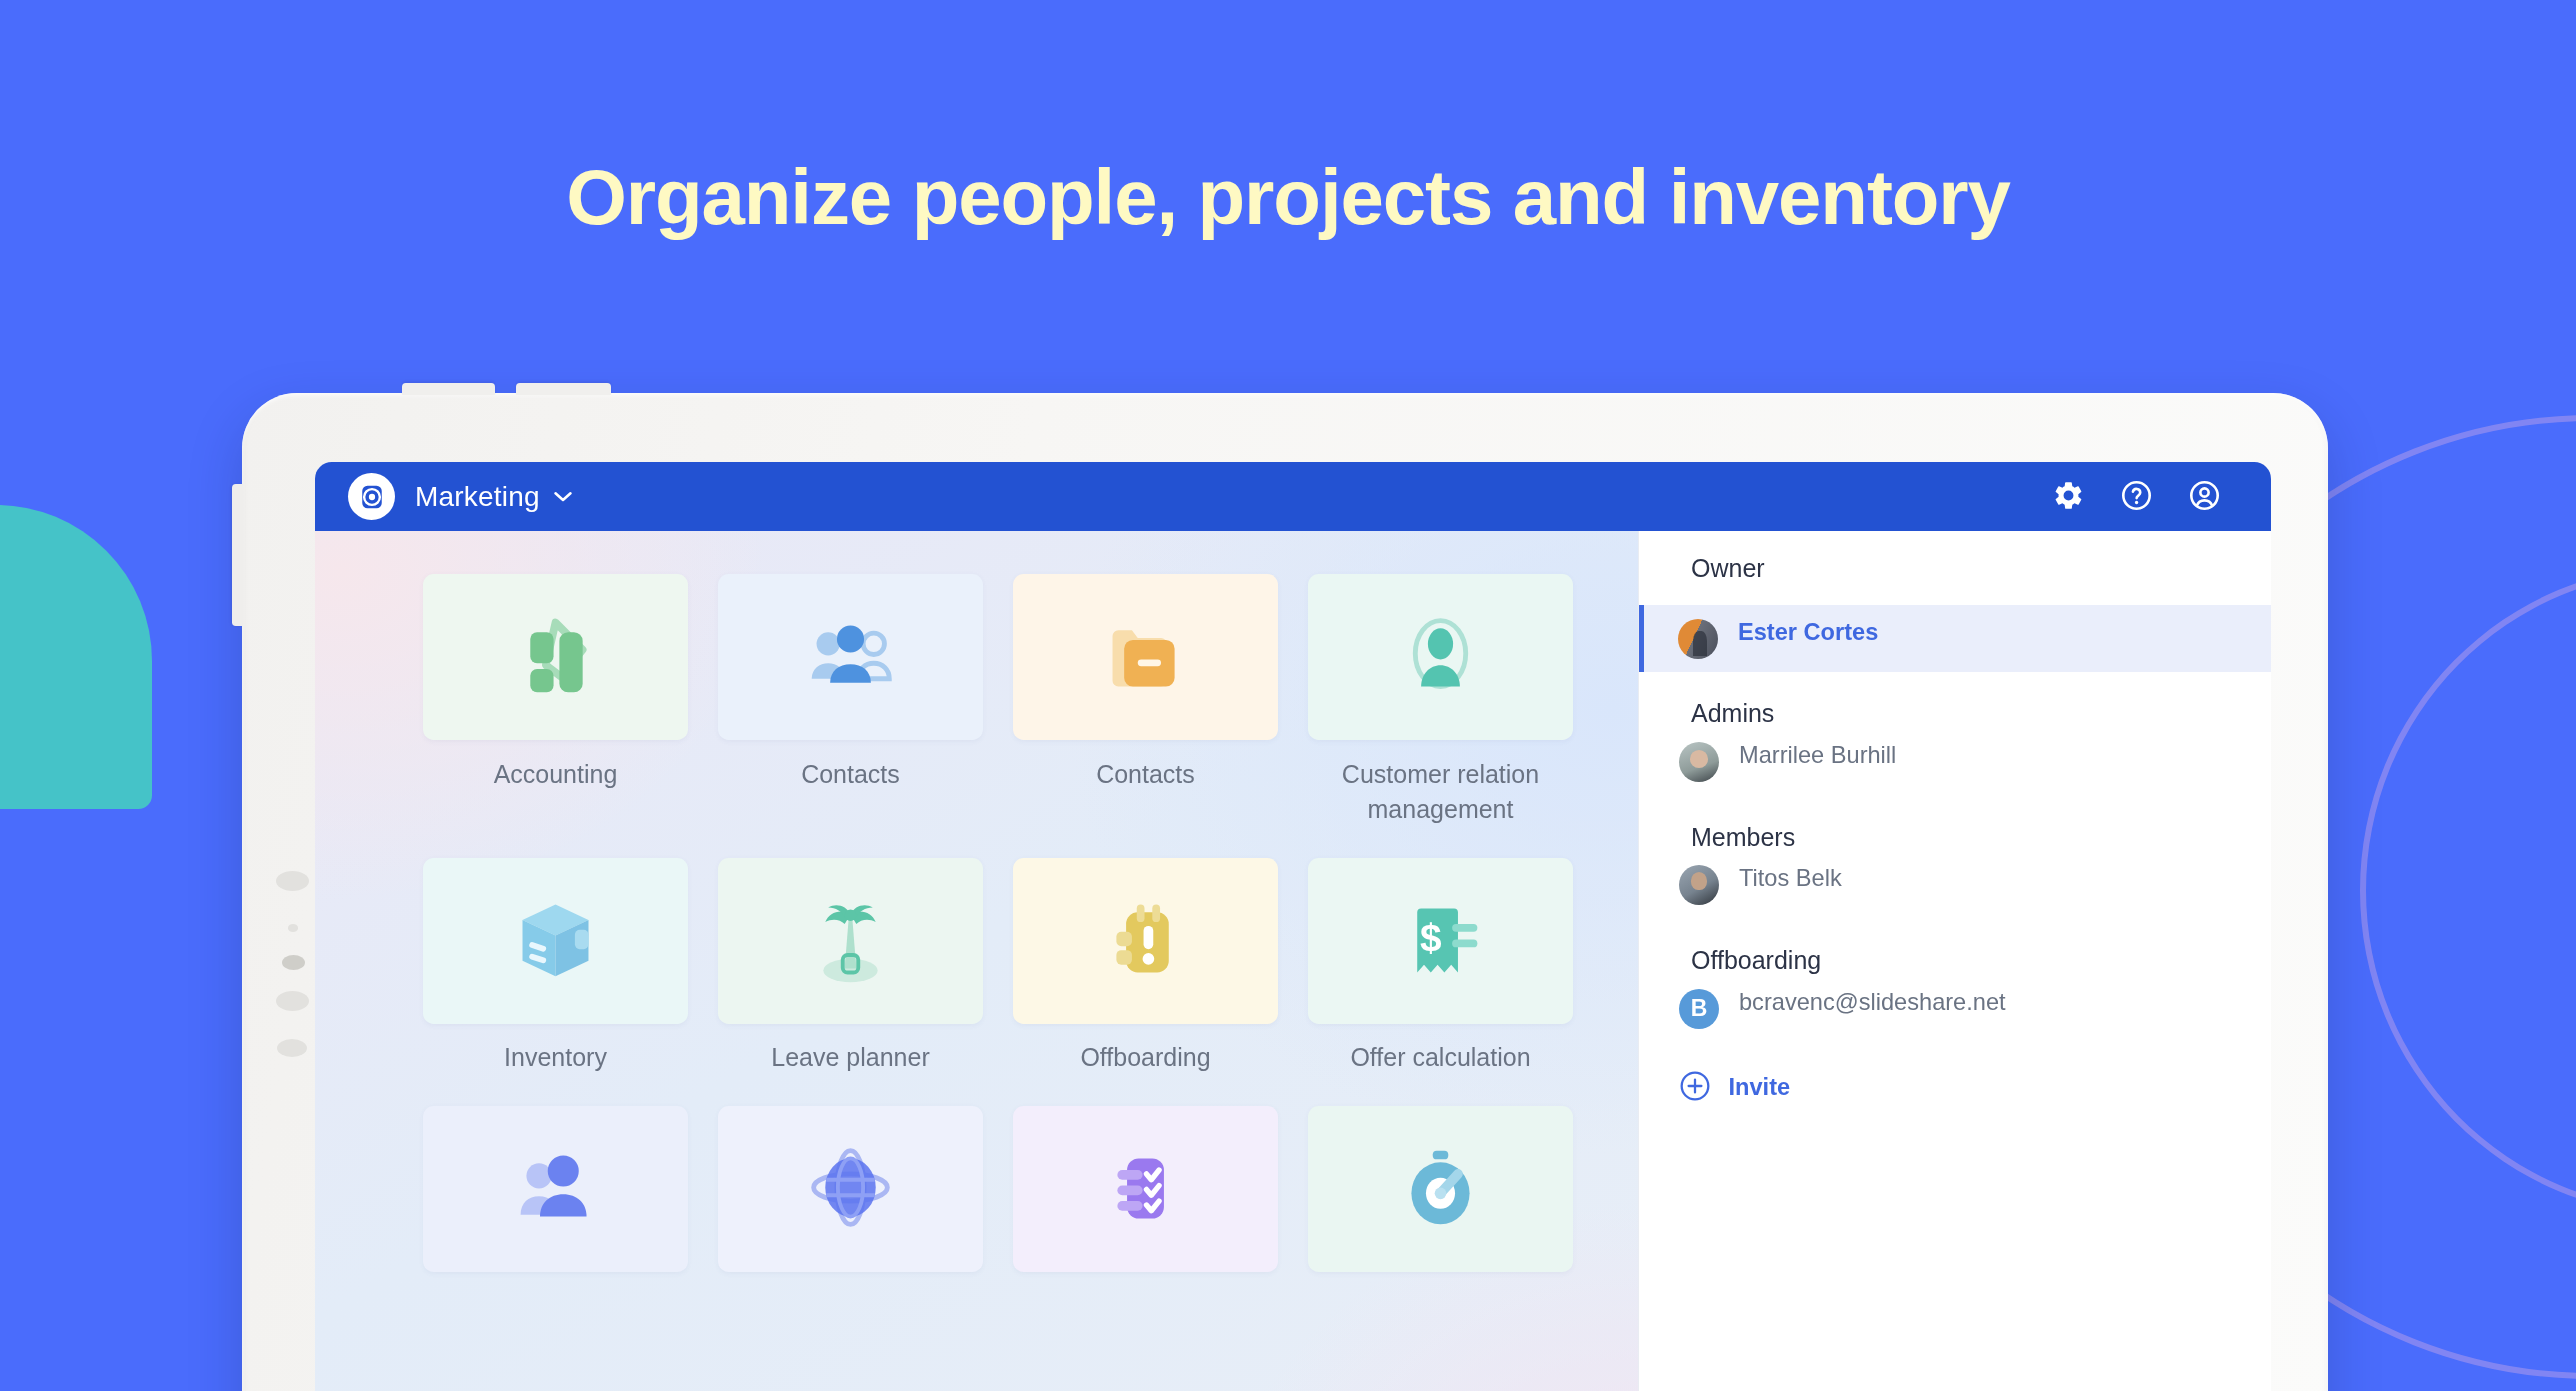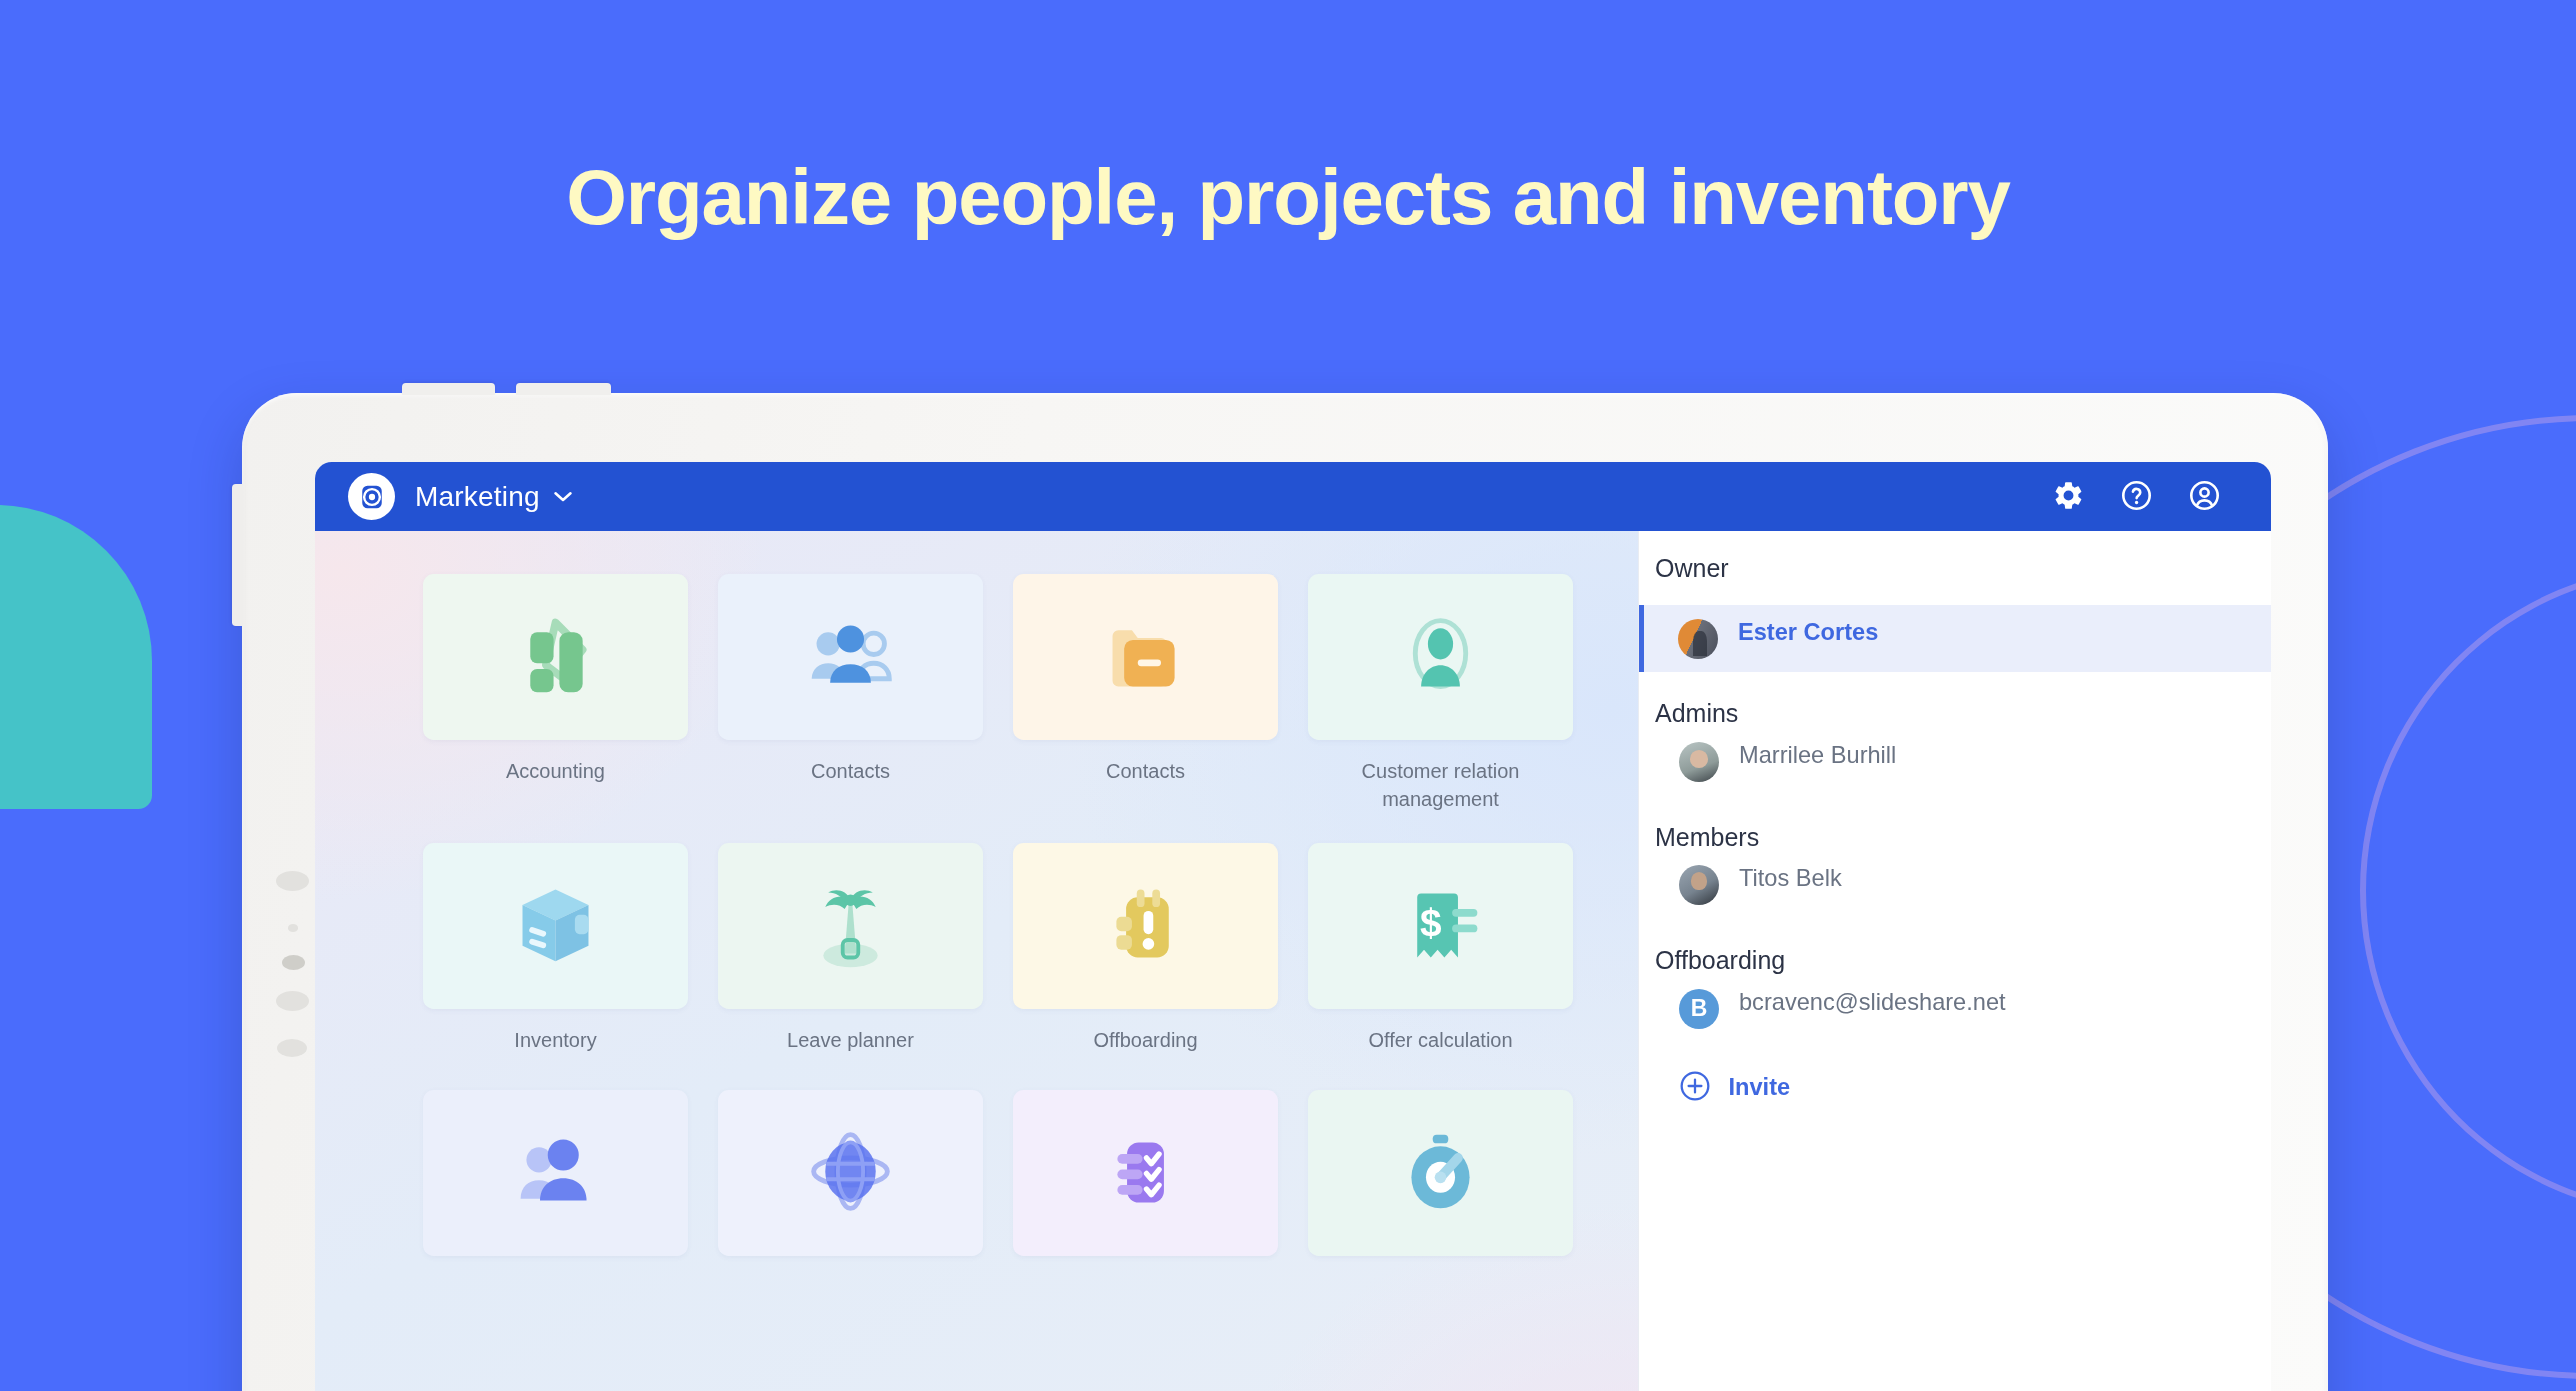--- a/index.html
+++ b/index.html
@@ -189,41 +189,41 @@
     width: 265px;
     height: 166px;
     border-radius: 10.7px;
     display: flex;
     align-items: center;
     justify-content: center;
     box-shadow: 0 1.5px 5.3px rgba(70,85,150,.055);
   }
   .app-label {
     margin-top: 16.7px;
-    font-size: 20px;
+    font-size: 25px;
     color: #6a7383;
     text-align: center;
     line-height: 1.42;
     max-width: 251px;
     min-height: 34px;
   }
   .row-gap { height: 30px; }
 
   
   .people-pane {
     width: 633px;
     background: #ffffff;
     box-sizing: border-box;
     border-left: 1.5px solid #e9ecf2;
     padding-top: 0;
   }
   .pp-section-title {
     font-size: 25px;
     color: #2c3346;
-    padding: 27px 0 0 16px;
+    padding: 27px 0 0 52px;
   }
   .pp-title-owner { padding-top: 23px; padding-bottom: 22px; }
   .pp-row {
     display: flex;
     padding: 13.7px 0 13.7px 40px;
     position: relative;
   }
   .pp-row-active {
     background: #eaeefb;
     border-left: 5.3px solid #3f68e0;

